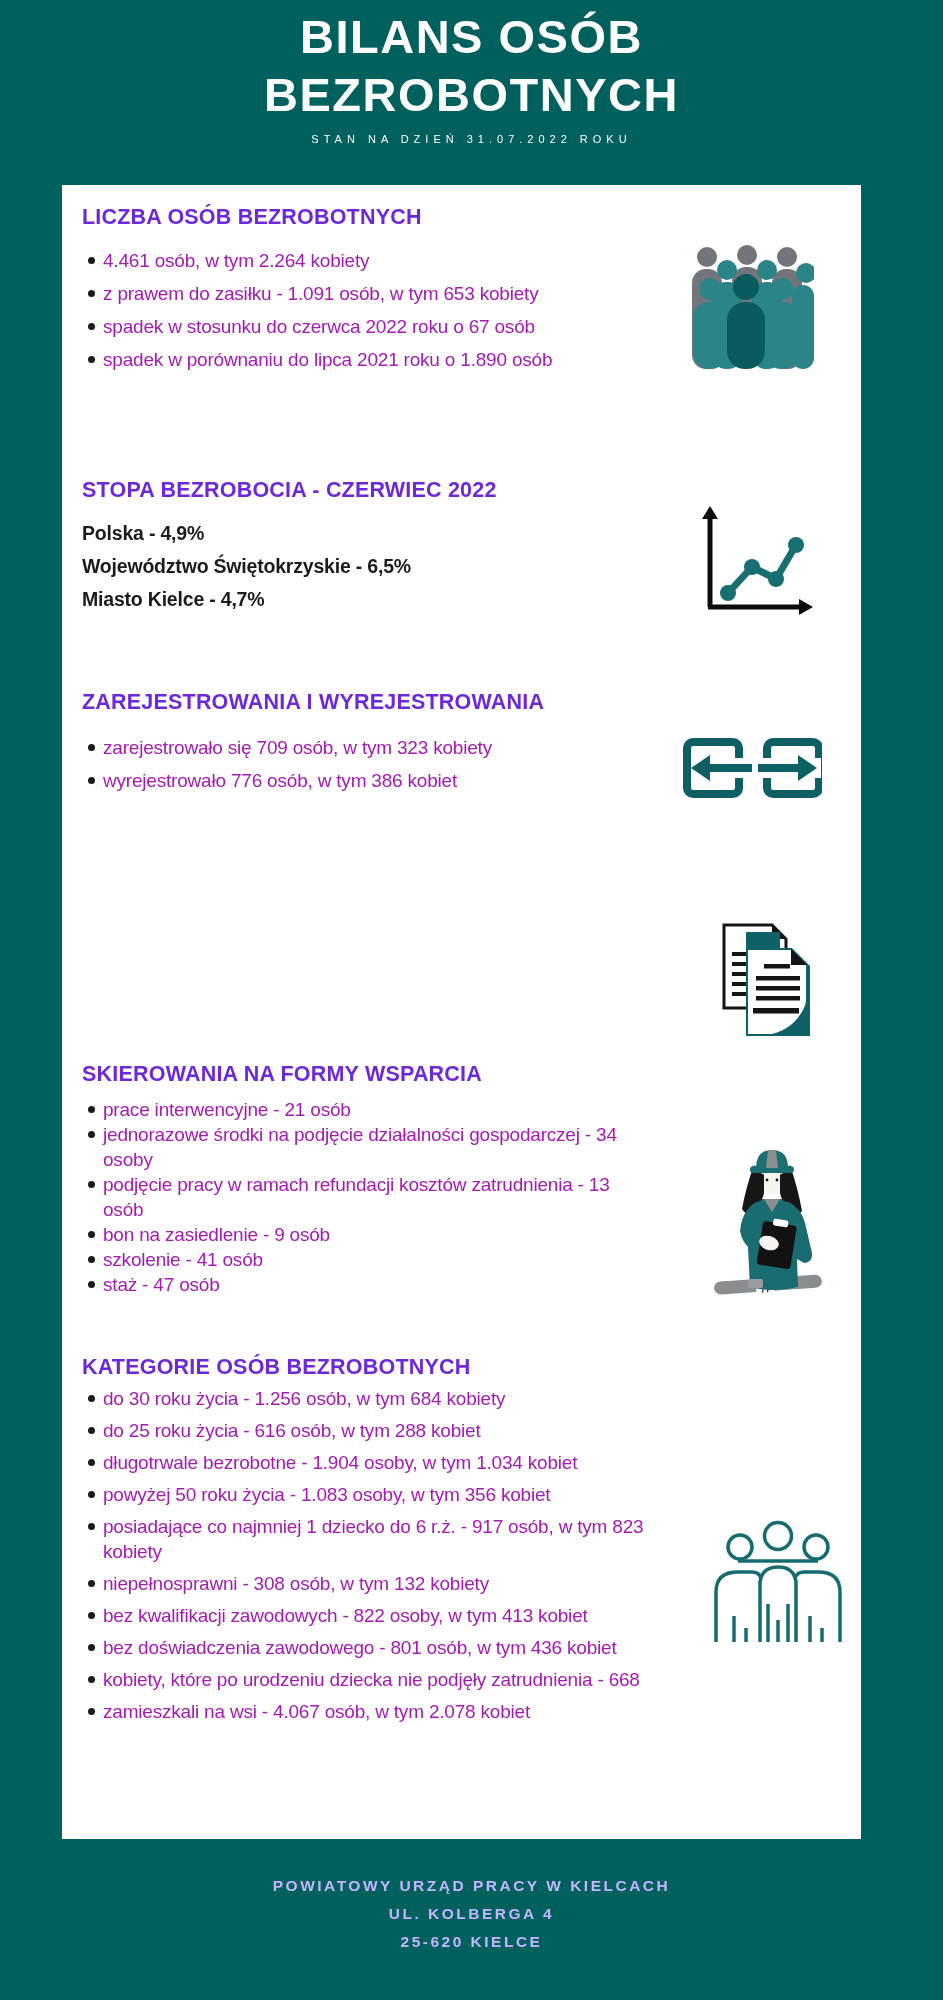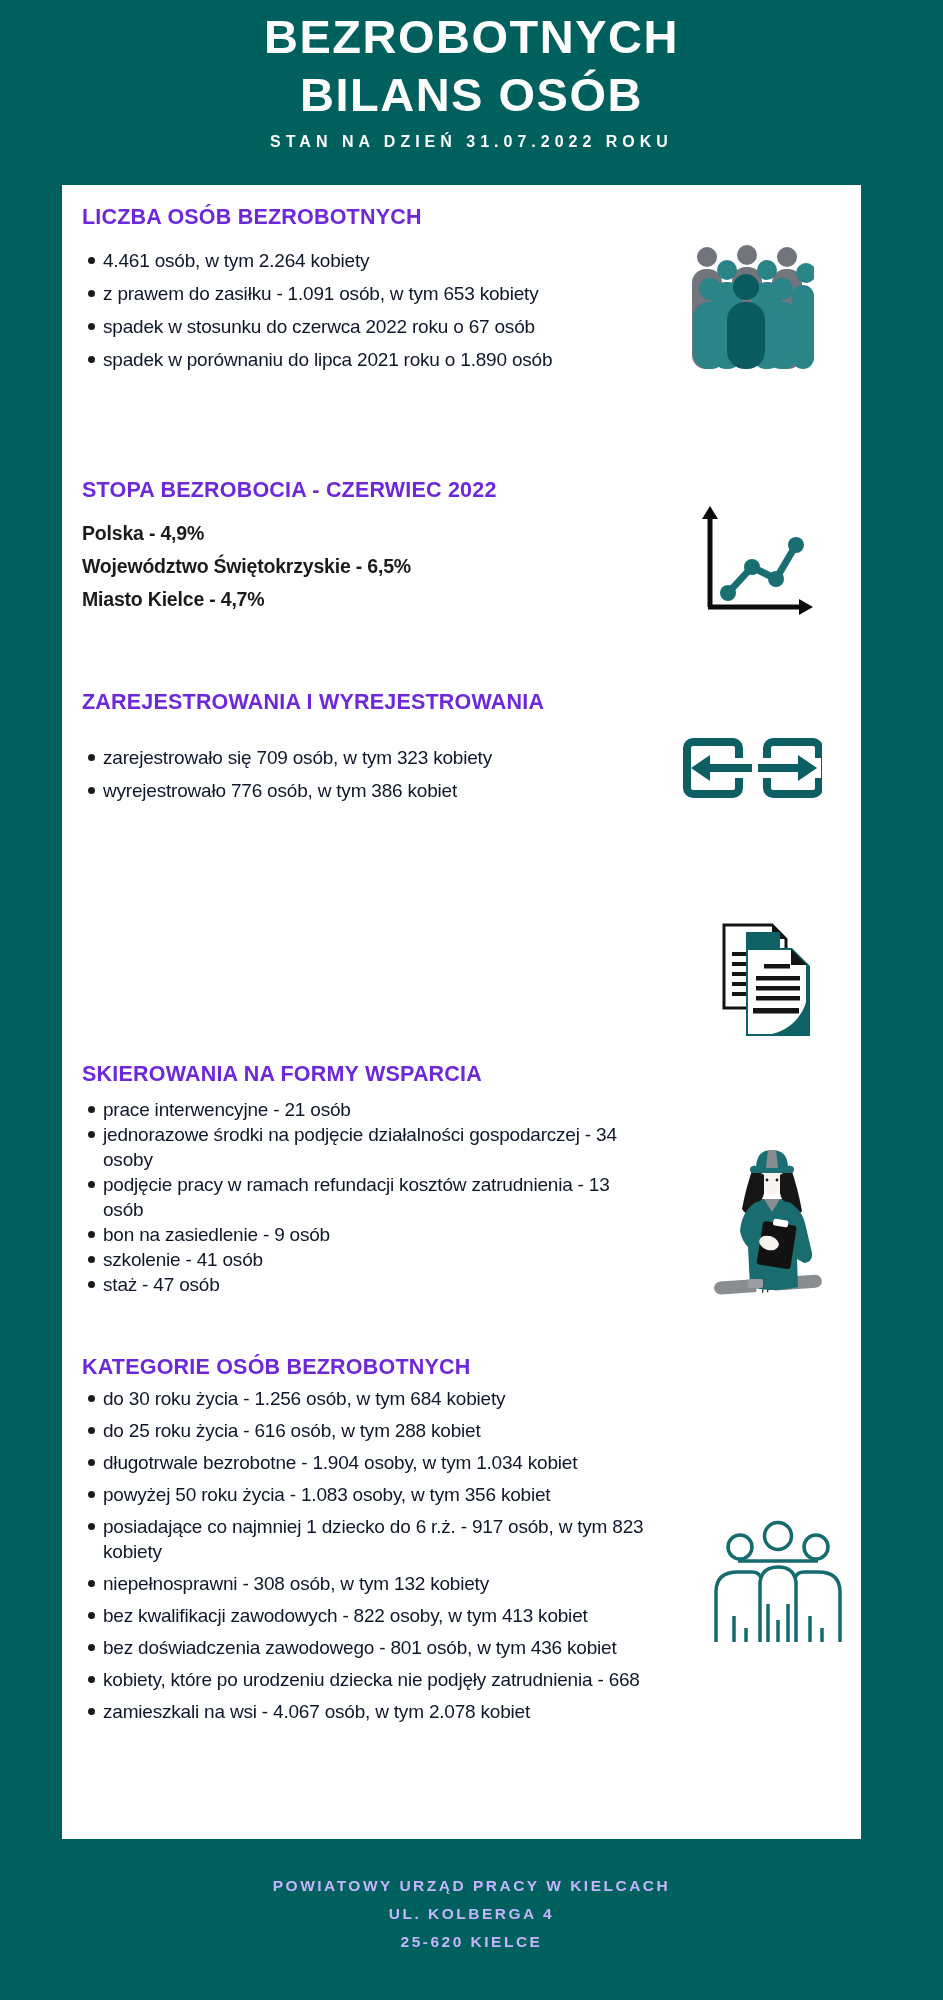--- a/index.html
+++ b/index.html
@@ -8,34 +8,34 @@
     background:#00605E;
     font-family:"Liberation Sans", sans-serif;
   }
   
   .header{position:absolute;top:0;left:0;width:943px;text-align:center;color:#FDFDFC;}
   .title{
     margin:8px 0 0 0;font-size:47px;font-weight:700;line-height:58px;
     letter-spacing:1.5px;
   }
   .subtitle{
-    margin:9px 0 0 0;font-size:16px;font-weight:700;letter-spacing:5px;
+    margin:9px 0 0 0;font-size:11px;font-weight:400;letter-spacing:5px;
   }
   
   .card{
     position:absolute;left:62px;top:185px;width:799px;height:1654px;
     background:#FFFFFF;
   }
   .sec{position:absolute;left:20px;}
   .sec-h{
     margin:0;font-size:21.5px;font-weight:700;color:#6d28d9;letter-spacing:.2px;
   }
   .blist{list-style:none;margin:18px 0 0 0;padding:0 0 0 21px;}
   .blist li{
-    position:relative;font-size:19px;line-height:25px;color:#0f172a;
+    position:relative;font-size:19px;line-height:25px;color:#a21caf;
     margin-bottom:8px;letter-spacing:-0.2px;
   }
   .blist li::before{
     content:"";position:absolute;left:-15px;top:9px;width:7px;height:7px;
     border-radius:50%;background:#1B1B1B;
   }
   .plainlist{margin:14px 0 0 0;font-weight:bold;}
   .plainlist p{
     margin:0;font-size:19.5px;line-height:33px;color:#1B1B1B;letter-spacing:-0.2px;
   }
@@ -49,22 +49,22 @@
     position:absolute;top:1872px;left:0;width:943px;text-align:center;
     color:#c4b5fd;font-size:15.5px;font-weight:700;letter-spacing:2.5px;
     line-height:28px;
   }
 </style>
 </head>
 <body>
 
 <div class="header">
   <div class="title">
+    <div>BILANS OSÓB</div>
     <div>BEZROBOTNYCH</div>
-    <div>BILANS OSÓB</div>
   </div>
   <div class="subtitle">STAN NA DZIEŃ 31.07.2022 ROKU</div>
 </div>
 
 <div class="card">
 
   <section class="sec" style="top:20px;width:620px">
     <h2 class="sec-h">LICZBA OSÓB BEZROBOTNYCH</h2>
     <ul class="blist">
       <li>4.461 osób, w tym 2.264 kobiety</li>
@@ -127,21 +127,21 @@
     <g fill="#186E70">
       <circle cx="38" cy="90" r="8"></circle>
         <circle cx="62" cy="64" r="8"></circle>
       <circle cx="86" cy="76" r="8"></circle>
         <circle cx="106" cy="42" r="8"></circle>
     </g>
   </svg>
 
   <section class="sec" style="top:505px;width:600px">
     <h2 class="sec-h">ZAREJESTROWANIA I WYREJESTROWANIA</h2>
-    <ul class="blist" style="margin-top:30px">
+    <ul class="blist" style="margin-top:20px">
       <li>zarejestrowało się 709 osób, w tym 323 kobiety</li>
       <li>wyrejestrowało 776 osób,  w tym 386 kobiet</li>
     </ul>
   </section>
 
   <svg class="icon" style="left:620px;top:552px" width="140" height="62" viewBox="0 0 140 62">
     <g fill="none" stroke="#0D5F63" stroke-width="8">
       <rect x="5" y="5" width="52" height="52" rx="6"></rect>
       <rect x="85" y="5" width="52" height="52" rx="6"></rect>
     </g>

